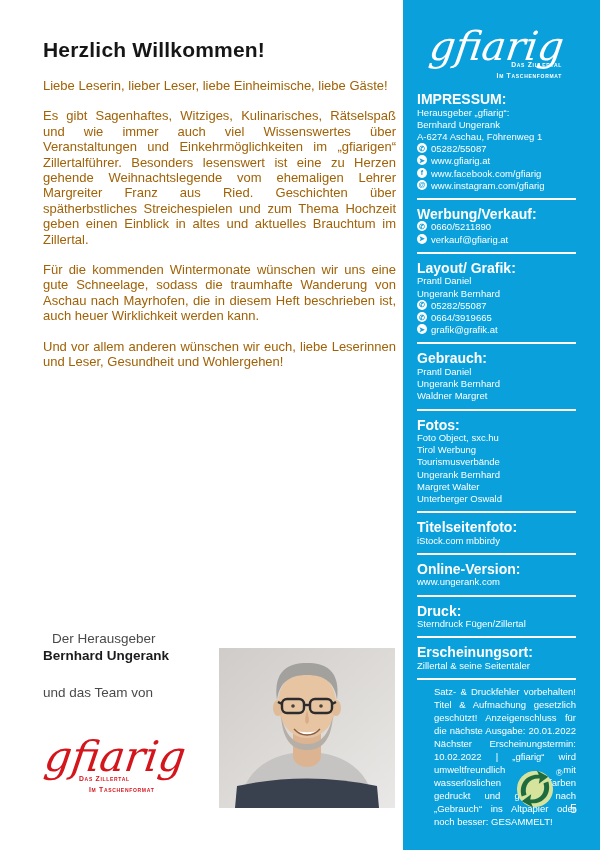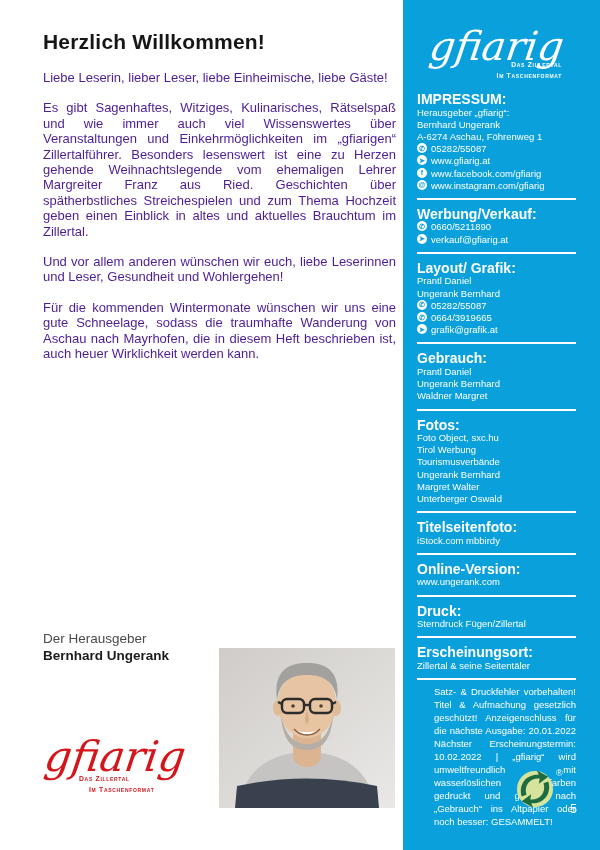--- a/index.html
+++ b/index.html
@@ -1,25 +1,25 @@
 <!DOCTYPE html>
 <html><head>
 <meta charset="utf-8">
 <style>
   html,body{margin:0;padding:0;background:#fff;}
   .page{position:relative;width:600px;height:850px;background:#ffffff;overflow:hidden;
         font-family:"Liberation Sans",sans-serif;}
 
   
-  .main{position:absolute;left:43px;top:30px;width:353px;}
+  .main{position:absolute;left:43px;top:38px;width:353px;}
   .main h1{margin:0 0 16px 0;font-size:21px;font-weight:bold;color:#161616;letter-spacing:.2px;}
-  .main p{margin:0 0 15px 0;font-size:13px;line-height:15.4px;color:#4c1d95;text-align:justify;}
+  .main p{margin:0 0 15px 0;font-size:13px;line-height:15.4px;color:#a16207;text-align:justify;}
 
   .publisher{position:absolute;left:43px;top:630px;width:200px;font-size:13.5px;}
-  .pub-intro{color:#4a4a4c;line-height:17px;}
+  .pub-intro{color:#4a4a4c;line-height:17px;margin-left:9px;}
   .pub-name{color:#1b1b1d;font-weight:bold;line-height:17px;}
   .team-line{margin-top:21px;color:#4a4a4c;}
 
   .script{font-family:"DejaVu Serif",serif;font-style:italic;line-height:1;}
   .red-logo{position:absolute;left:45px;top:736px;width:160px;color:#d4151c;}
   .red-logo .script{font-size:42px;transform:skewX(-8deg);color:#d4151c;}
   .logo-tag{font-size:6.8px;letter-spacing:.7px;line-height:1.55;font-variant:small-caps;
             text-transform:capitalize;font-weight:bold;}
   .red-logo .logo-tag{margin:-4px 0 0 34px;}
   .red-logo .logo-tag .l2{margin-left:10px;}
@@ -51,28 +51,29 @@
 </head>
 <body>
 
 <div class="page">
 
   <div class="main">
     <h1>Herzlich Willkommen!</h1>
     <div id="paragraphs">
         <p>Liebe Leserin, lieber Leser, liebe Einheimische, liebe Gäste!</p>
         <p>Es gibt Sagenhaftes, Witziges, Kulinarisches, Rätselspaß und wie immer auch viel Wissenswertes über Veranstaltungen und Einkehrmöglichkeiten im „gfiarigen“ Zillertalführer. Besonders lesenswert ist eine zu Herzen gehende Weihnachtslegende vom ehemaligen Lehrer Margreiter Franz aus Ried. Geschichten über spätherbstliches Streichespielen und zum Thema Hochzeit geben einen Einblick in altes und aktuelles Brauchtum im Zillertal.</p>
+        <p>Für die kommenden Wintermonate wünschen wir uns eine gute Schneelage, sodass die traumhafte Wanderung von Aschau nach Mayrhofen, die in diesem Heft beschrieben ist, auch heuer Wirklichkeit werden kann.</p>
         <p>Und vor allem anderen wünschen wir euch, liebe Leserinnen und Leser, Gesundheit und Wohlergehen!</p>
-        <p>Für die kommenden Wintermonate wünschen wir uns eine gute Schneelage, sodass die traumhafte Wanderung von Aschau nach Mayrhofen, die in diesem Heft beschrieben ist, auch heuer Wirklichkeit werden kann.</p>
       </div>
   </div>
 
   <div class="publisher">
     <div class="pub-intro">Der Herausgeber</div>
     <div class="pub-name">Bernhard Ungerank</div>
+    <div class="team-line">und das Team von</div>
   </div>
 
   <div class="red-logo">
     <div class="script">gfiarig</div>
     <div class="logo-tag">
       <span class="l1">Das Zillertal</span><br>
       <span class="l2">im Taschenformat</span>
     </div>
   </div>
 

